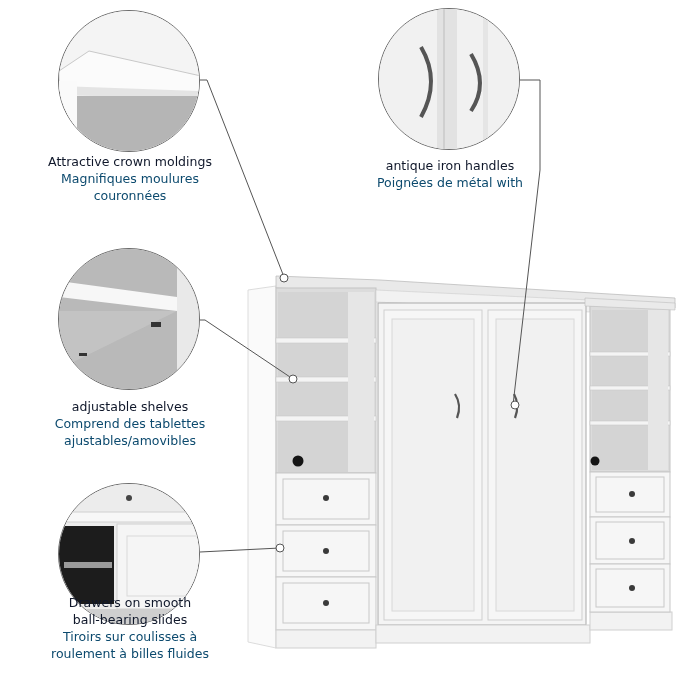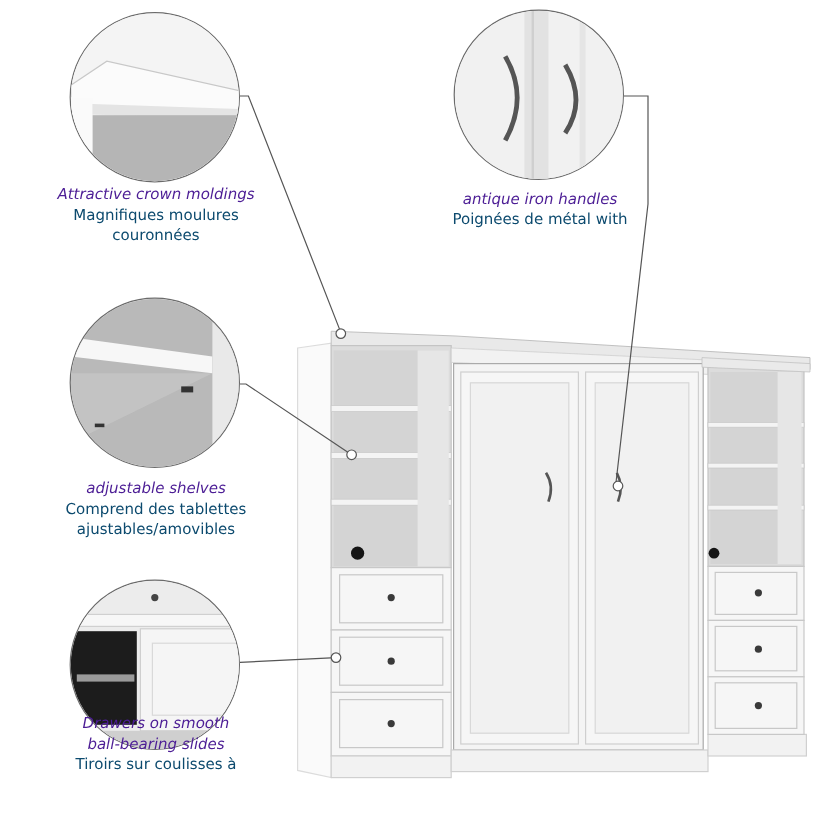--- a/index.html
+++ b/index.html
@@ -1,20 +1,20 @@
 <!DOCTYPE html>
 <html><head>
 <meta charset="utf-8">
 <style>
   html, body { margin:0; padding:0; background:#ffffff; }
   body { width:700px; height:700px; position:relative; overflow:hidden; font-family:"DejaVu Sans", sans-serif; }
   .abs { position:absolute; }
   .circle { position:absolute; border-radius:50%; border:1.5px solid #6b6b6b; overflow:hidden; background:#f2f2f2; box-sizing:border-box; }
   .caption { position:absolute; text-align:center; line-height:17px; font-size:12.5px; }
-  .caption .en { color:#4c1d95; display:block;font-style:italic; }
+  .caption .en { color:#0f172a; display:block; }
   .caption .fr { color:#0c4a6e; display:block; }
   svg.overlay { position:absolute; left:0; top:0; width:700px; height:700px; pointer-events:none; }
 </style>
 </head>
 <body>
 
 <div class="abs" style="left:245px;top:275px;width:435px;height:375px;">
   <svg width="435" height="375" viewBox="245 275 435 375">
 
     <polygon points="248,290 276,286 276,648 248,642" fill="#fafafa" stroke="#dcdcdc"></polygon>
@@ -151,13 +151,14 @@
 <div class="caption" style="left:10px;top:398px;width:240px;">
   <span class="en">adjustable shelves</span>
   <span class="fr">Comprend des tablettes</span>
   <span class="fr">ajustables/amovibles</span>
 </div>
 
 <div class="caption" style="left:5px;top:594px;width:250px;">
   <span class="en">Drawers on smooth</span>
   <span class="en">ball-bearing slides</span>
   <span class="fr">Tiroirs sur coulisses à</span>
+  <span class="fr">roulement à billes fluides</span>
 </div>
 
 </body></html>

